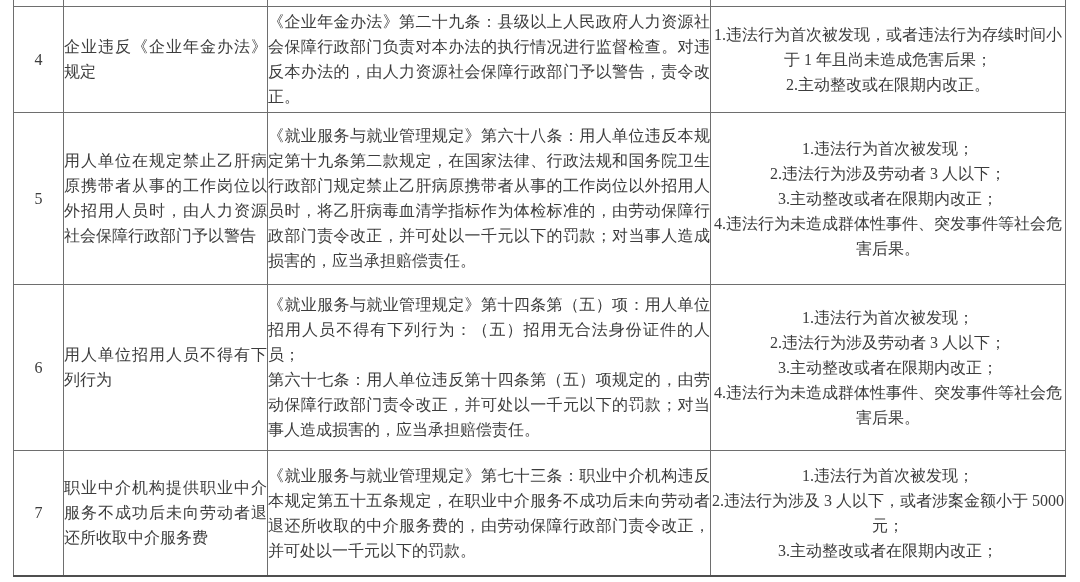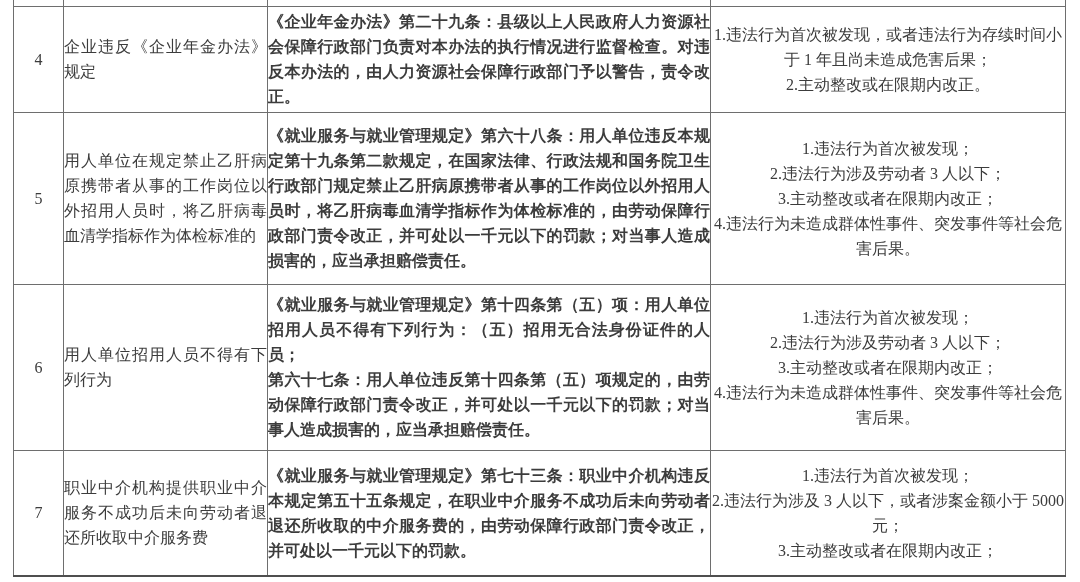--- a/index.html
+++ b/index.html
@@ -38,21 +38,20 @@
     padding: 2px 7px;
     text-align: justify;
     text-justify: inter-character;
   }
   td.legal-cell {
     padding: 2px 12px;
     text-align: justify;
     text-justify: inter-character;
     line-height: 24px;
     white-space: pre-line;
-    font-weight: bold;
   }
   td.cond-cell {
     padding: 2px 10px 2px 11px;
     text-align: center;
     white-space: pre-line;
   }
   tr.row-h1 { height: 106px; }
   tr.row-h2 { height: 172px; }
   tr.row-h3 { height: 166px; }
   tr.row-h4 { height: 126px; }
@@ -77,21 +76,21 @@
       </tr>
       <tr class="row-h1">
         <td class="num-cell">4</td>
         <td class="violation-cell">企业违反《企业年金办法》规定</td>
         <td class="legal-cell">《企业年金办法》第二十九条：县级以上人民政府人力资源社会保障行政部门负责对本办法的执行情况进行监督检查。对违反本办法的，由人力资源社会保障行政部门予以警告，责令改正。</td>
         <td class="cond-cell">1.违法行为首次被发现，或者违法行为存续时间小于 1 年且尚未造成危害后果；
 2.主动整改或在限期内改正。</td>
       </tr>
       <tr class="row-h2">
         <td class="num-cell">5</td>
-        <td class="violation-cell">用人单位在规定禁止乙肝病原携带者从事的工作岗位以外招用人员时，将乙肝病毒血清学指标作为体检标准的</td>
+        <td class="violation-cell">用人单位在规定禁止乙肝病原携带者从事的工作岗位以外招用人员时，由人力资源社会保障行政部门予以警告</td>
         <td class="legal-cell">《就业服务与就业管理规定》第六十八条：用人单位违反本规定第十九条第二款规定，在国家法律、行政法规和国务院卫生行政部门规定禁止乙肝病原携带者从事的工作岗位以外招用人员时，将乙肝病毒血清学指标作为体检标准的，由劳动保障行政部门责令改正，并可处以一千元以下的罚款；对当事人造成损害的，应当承担赔偿责任。</td>
         <td class="cond-cell">1.违法行为首次被发现；
 2.违法行为涉及劳动者 3 人以下；
 3.主动整改或者在限期内改正；
 4.违法行为未造成群体性事件、突发事件等社会危害后果。</td>
       </tr>
       <tr class="row-h3">
         <td class="num-cell">6</td>
         <td class="violation-cell">用人单位招用人员不得有下列行为</td>
         <td class="legal-cell">《就业服务与就业管理规定》第十四条第（五）项：用人单位招用人员不得有下列行为：（五）招用无合法身份证件的人员；

